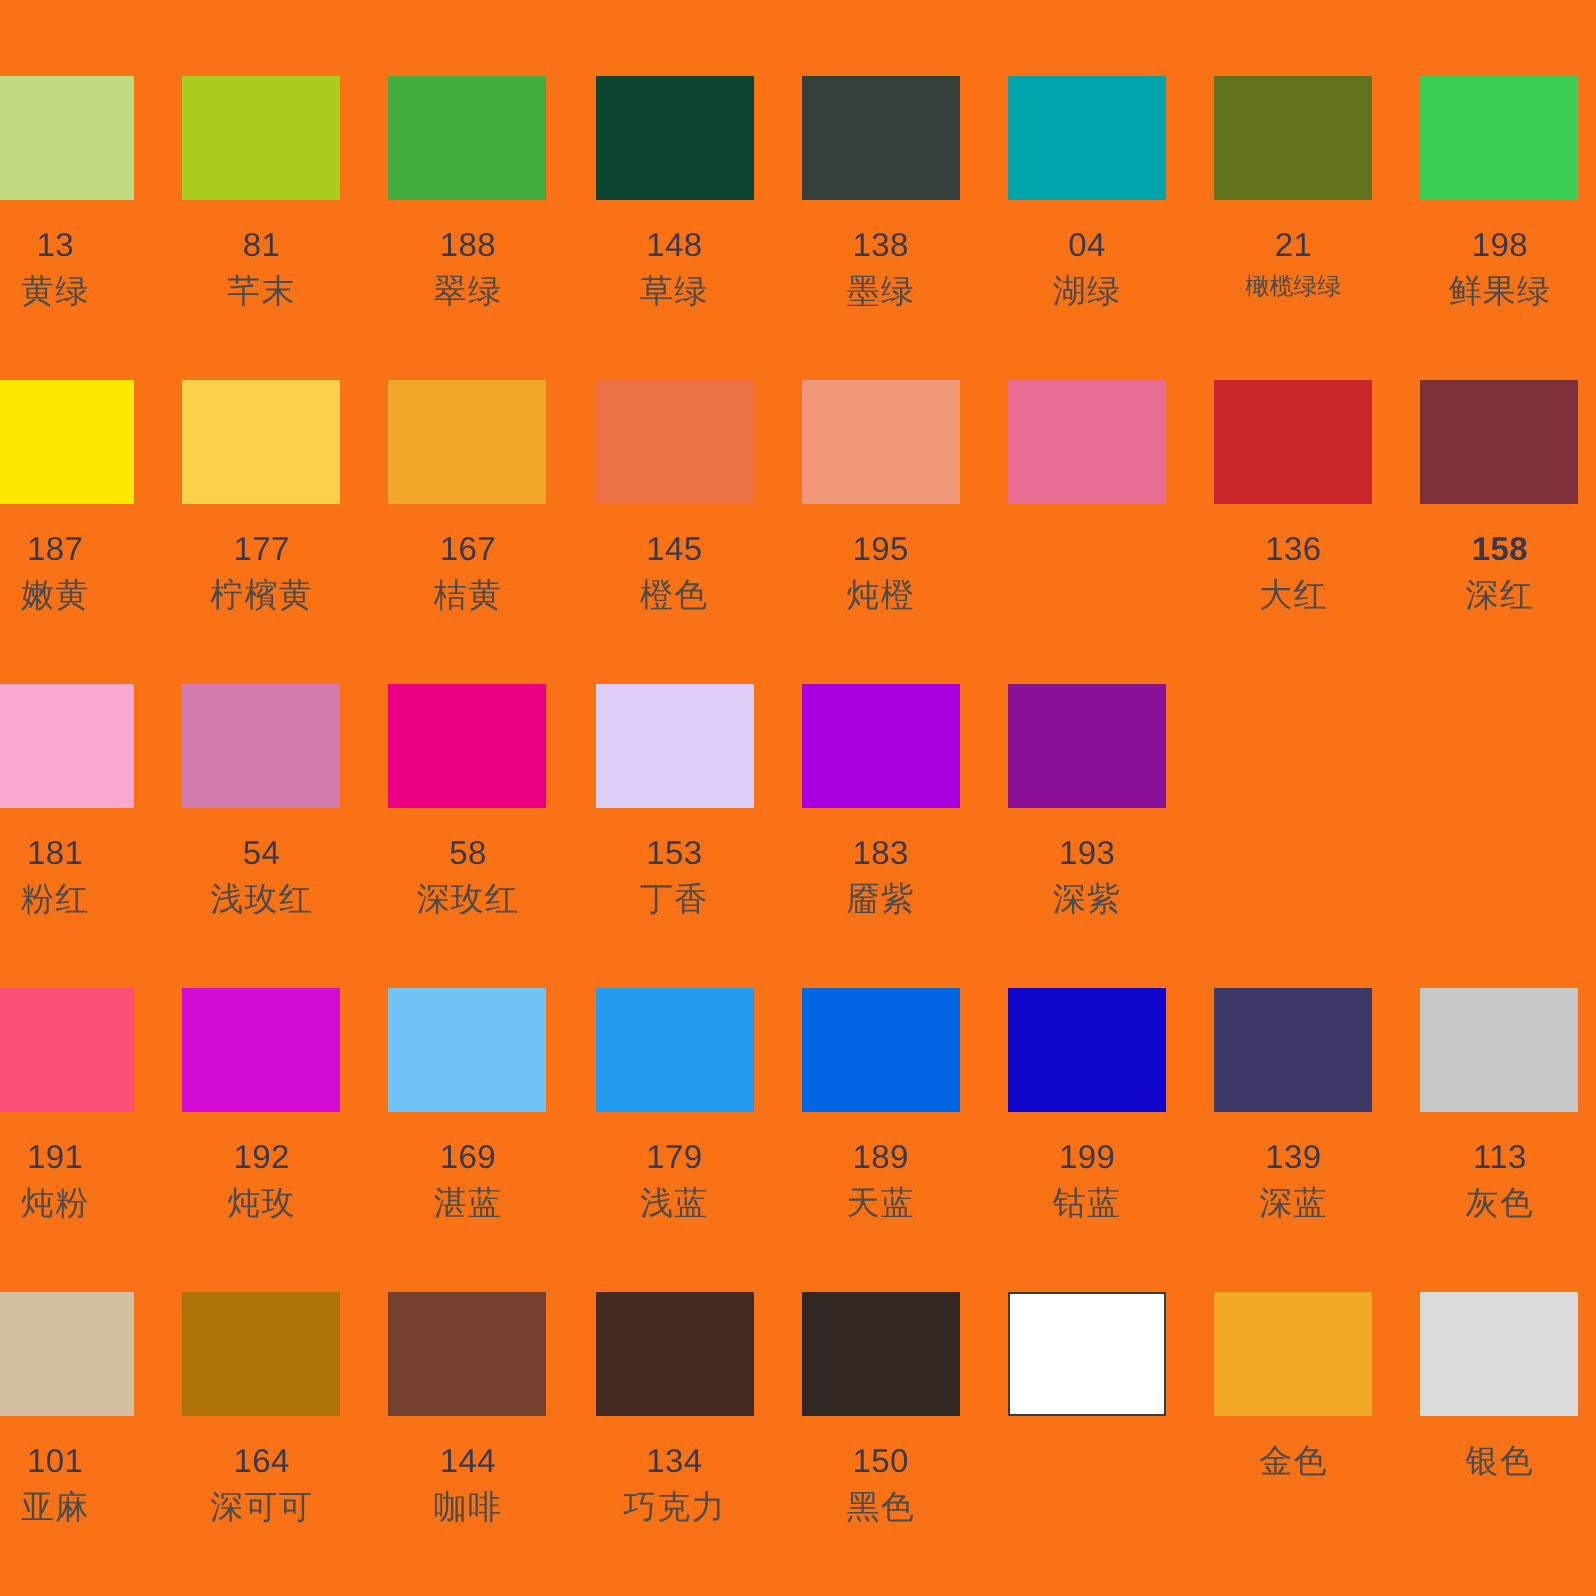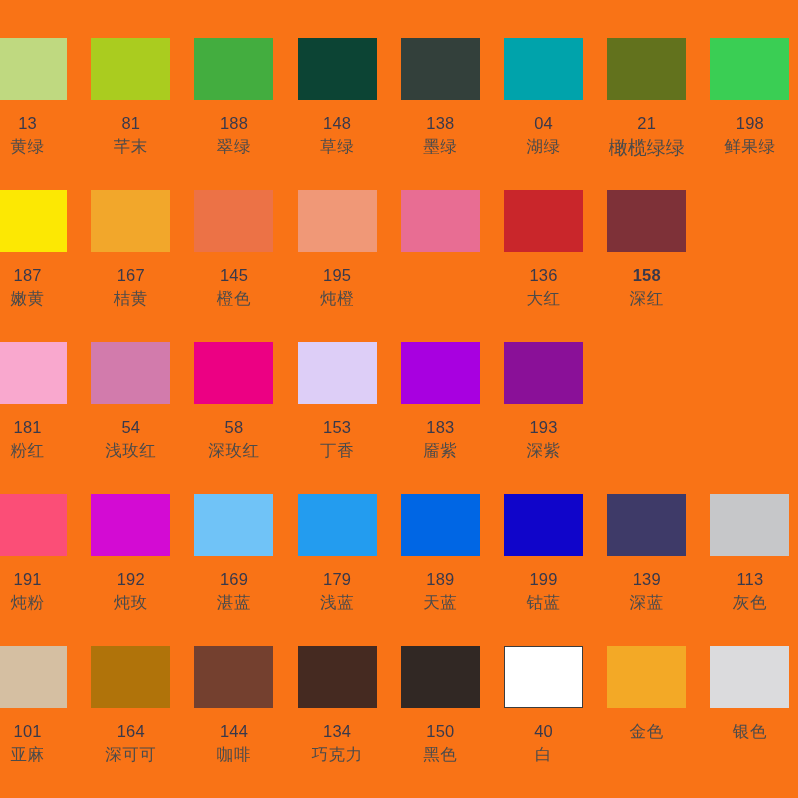--- a/index.html
+++ b/index.html
@@ -65,21 +65,21 @@
     font-weight: bold;
   }
   .swatch-name {
     display: block;
     font-size: 16.5px;
     color: #4b4b4b;
     letter-spacing: 0.6px;
   }
   .swatch-name.narrow {
     letter-spacing: 0px;
-    font-size: 19px;
+    font-size: 12px;
     text-align: center;
   }
 </style>
 </head>
 <body>
 
 <div id="swatch-chart">
     <div class="swatch-row" style="top: 28px; left: -24px;">
       <div class="swatch-cell">
         <div class="swatch-chip" title="#BFD980" style="background: rgb(191, 217, 128);"></div>
@@ -140,20 +140,27 @@
     </div>
     <div class="swatch-row" style="top: 180px; left: -24px;">
       <div class="swatch-cell">
         <div class="swatch-chip" title="#FCE803" style="background: rgb(252, 232, 3);"></div>
         <div class="swatch-labels">
           <span class="swatch-code">187</span>
           <span class="swatch-name">嫩黄</span>
         </div>
       </div>
       <div class="swatch-cell">
+        <div class="swatch-chip" title="#FBD14B" style="background: rgb(251, 209, 75);"></div>
+        <div class="swatch-labels">
+          <span class="swatch-code">177</span>
+          <span class="swatch-name">柠檳黄</span>
+        </div>
+      </div>
+      <div class="swatch-cell">
         <div class="swatch-chip" title="#F2A72B" style="background: rgb(242, 167, 43);"></div>
         <div class="swatch-labels">
           <span class="swatch-code">167</span>
           <span class="swatch-name">桔黄</span>
         </div>
       </div>
       <div class="swatch-cell">
         <div class="swatch-chip" title="#EC7246" style="background: rgb(236, 114, 70);"></div>
         <div class="swatch-labels">
           <span class="swatch-code">145</span>
@@ -318,24 +325,20 @@
       </div>
       <div class="swatch-cell">
         <div class="swatch-chip" title="#312824" style="background: rgb(49, 40, 36);"></div>
         <div class="swatch-labels">
           <span class="swatch-code">150</span>
           <span class="swatch-name">黑色</span>
         </div>
       </div>
       <div class="swatch-cell">
         <div class="swatch-chip bordered" title="#FFFFFF" style="background: rgb(255, 255, 255);"></div>
-        <div class="swatch-labels">
-          <span class="swatch-code">40</span>
-          <span class="swatch-name">白</span>
-        </div>
       </div>
       <div class="swatch-cell no-code">
         <div class="swatch-chip" title="#F3A926" style="background: rgb(243, 169, 38);"></div>
         <div class="swatch-labels">
           <span class="swatch-name">金色</span>
         </div>
       </div>
       <div class="swatch-cell no-code">
         <div class="swatch-chip" title="#DBDBDD" style="background: rgb(219, 219, 221);"></div>
         <div class="swatch-labels">

